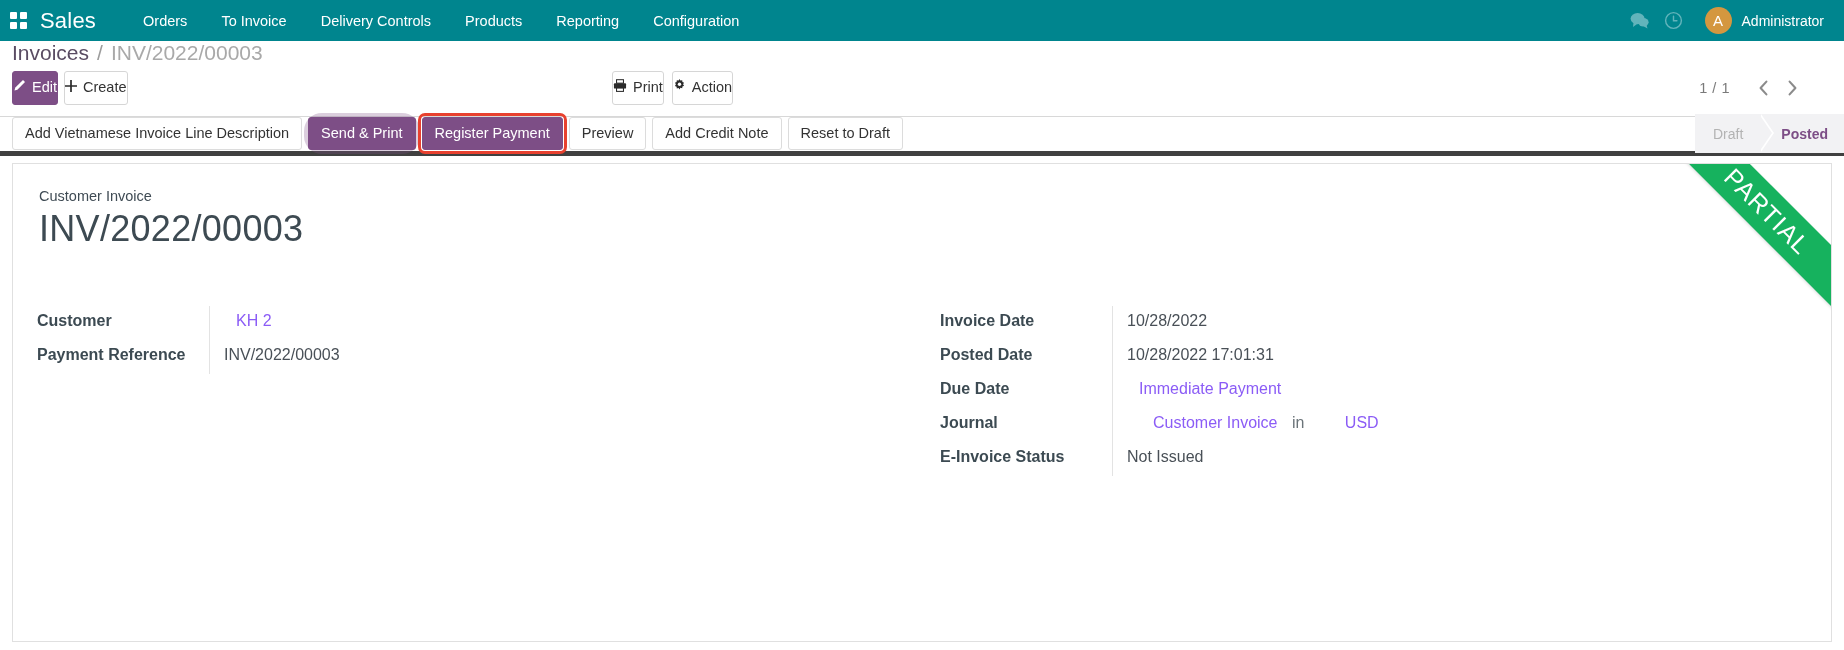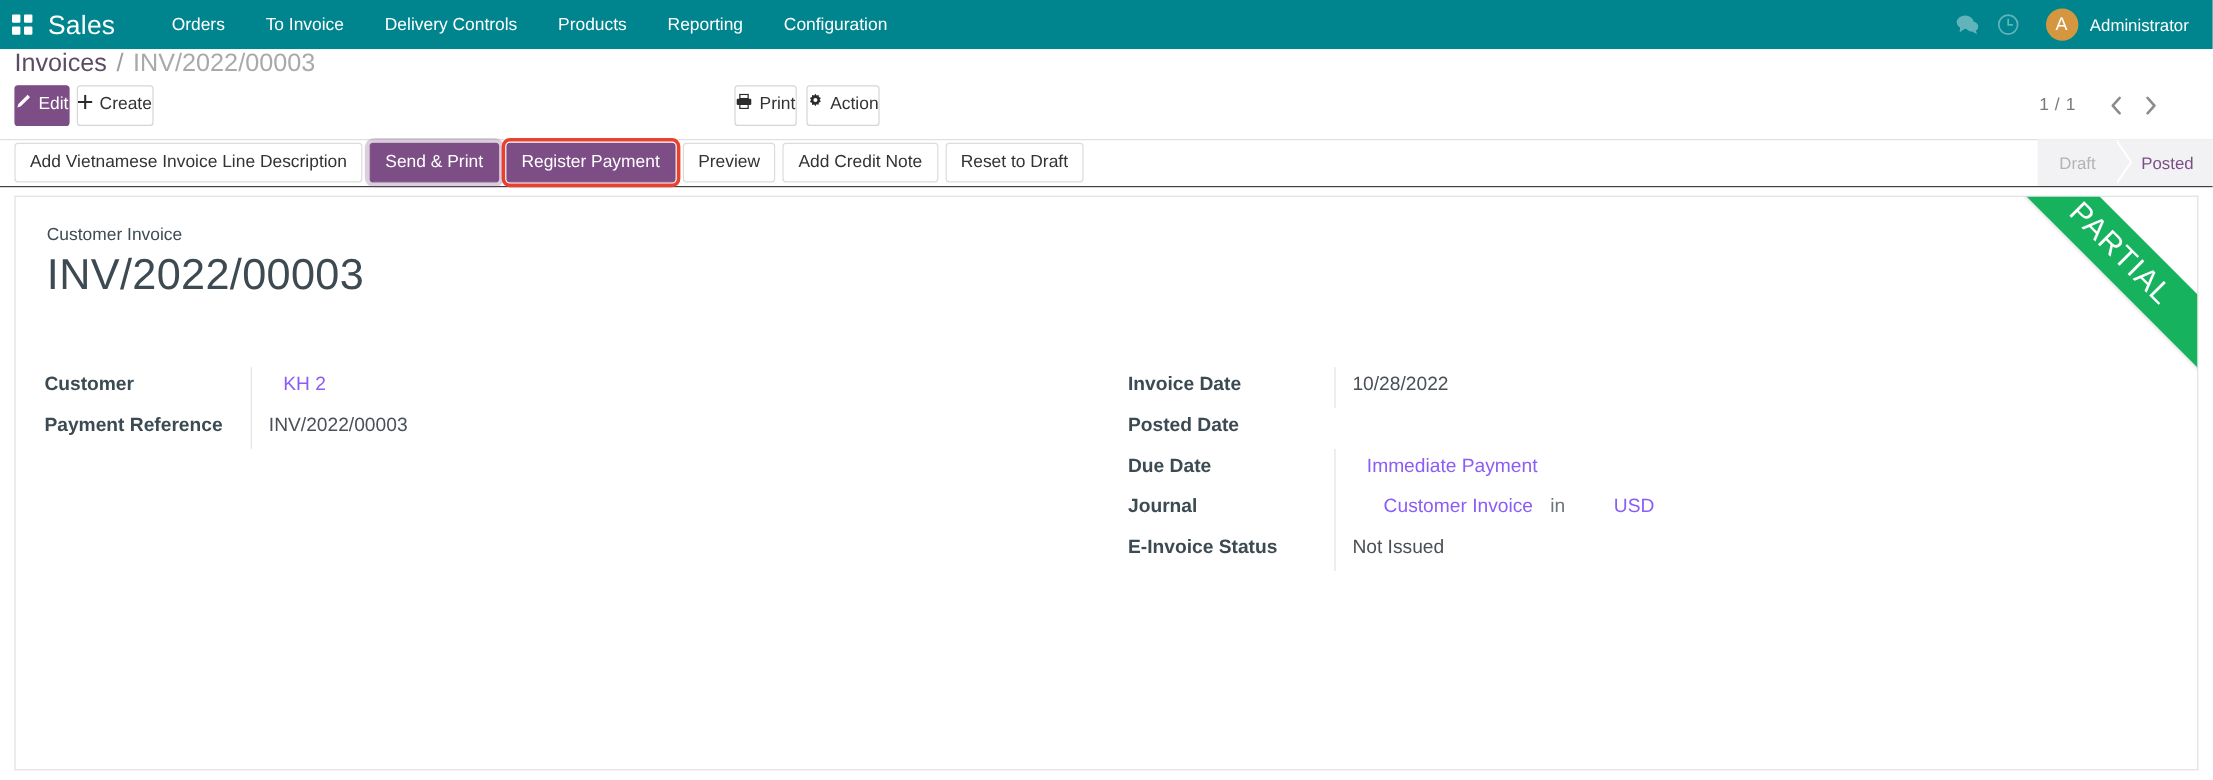--- a/index.html
+++ b/index.html
@@ -137,21 +137,21 @@
     width: 26px; height: 26px;
     display: flex; align-items: center; justify-content: center;
     cursor: pointer;
     color: #8b8b8b;
   }
 
   
   .statusbar-row {
     display: flex; align-items: center;
     background: #ffffff;
-    border-bottom: 1px solid #404040;
+    border-bottom: 5px solid #404040;
     padding: 0 0 0 12px;
     height: 39px;
     position: relative;
   }
   .sb-buttons { display: flex; align-items: center; }
   .sb-btn {
     font-family: "Liberation Sans", sans-serif;
     font-size: 14.5px;
     border: 1px solid #dcdcdc;
     background: #ffffff;
@@ -169,42 +169,42 @@
     color: #ffffff;
   }
   .sb-btn.highlighted {
     outline: 3px solid #e8412f;
     outline-offset: 1px;
     position: relative;
     z-index: 2;
   }
   .sb-btn-wrap-shadow {
     box-shadow: 0 0 0 4px rgba(125,78,134,.28);
-    border-radius: 4px;
+    border-radius: 14px;
     margin-right: 6px;
     display: inline-block;
   }
   .sb-btn-wrap-shadow .sb-btn { margin-right: 0; }
 
   .statusbar-states {
     margin-left: auto;
     display: flex;
     align-items: stretch;
     height: 39px;
     font-size: 14px;
   }
   .state {
     display: flex; align-items: center;
     padding: 0 16px 0 22px;
     background: #f2f2f4;
     color: #b3b3b3;
     position: relative;
   }
   .state:first-child { padding-left: 18px; }
-  .state.active { color: #7d4e86; font-weight: normal; }
+  .state.active { color: #7d4e86; font-weight: bold; }
   .state .arrow-fill {
     position: absolute;
     right: -13px; top: 0;
     width: 0; height: 0;
     border-top: 19.5px solid transparent;
     border-bottom: 19.5px solid transparent;
     border-left: 13px solid #f2f2f4;
     z-index: 3;
   }
   .state .arrow-white {
@@ -431,20 +431,21 @@
         </div>
       </div>
 
       <div class="form-col right">
         <div class="field-row">
           <div class="field-label">Invoice Date</div>
           <div class="field-value">10/28/2022</div>
         </div>
         <div class="field-row">
           <div class="field-label">Posted Date</div>
+          <div class="field-value">10/28/2022 17:01:31</div>
         </div>
         <div class="field-row">
           <div class="field-label">Due Date</div>
           <div class="field-value link">Immediate Payment</div>
         </div>
         <div class="field-row">
           <div class="field-label">Journal</div>
           <div class="field-value">
             <span class="link">Customer Invoice</span>
             <span class="muted-join">in</span>

